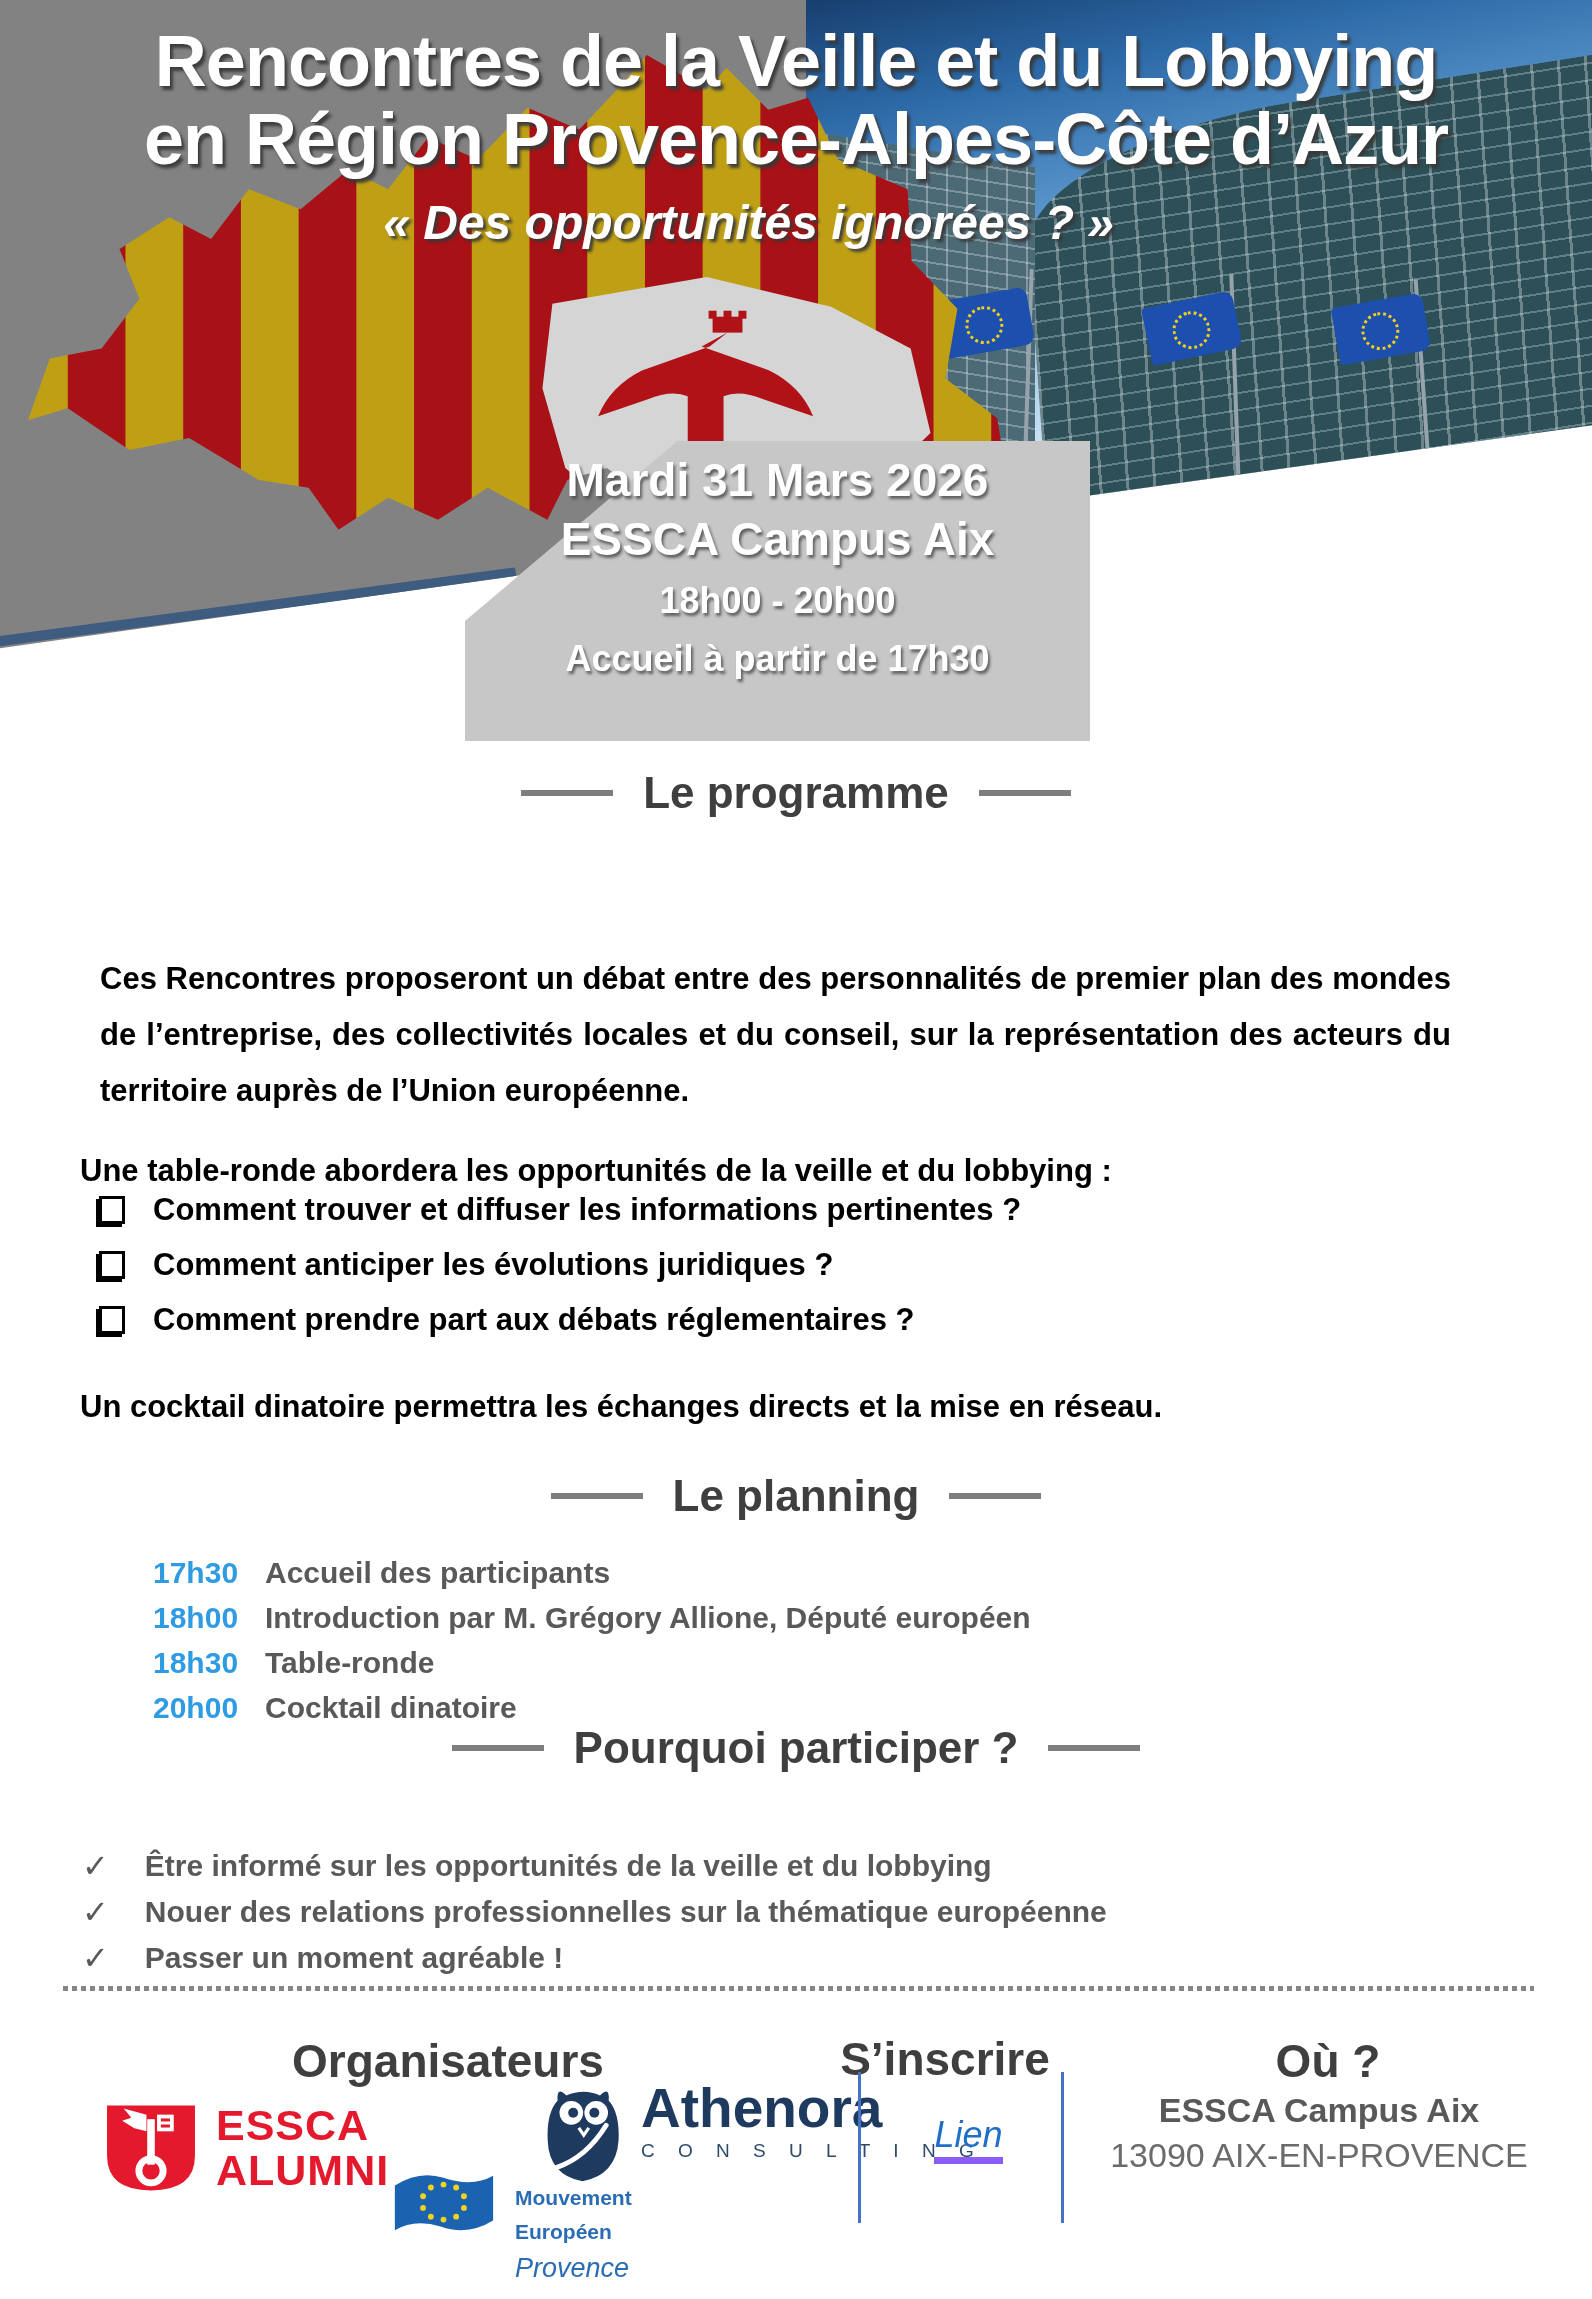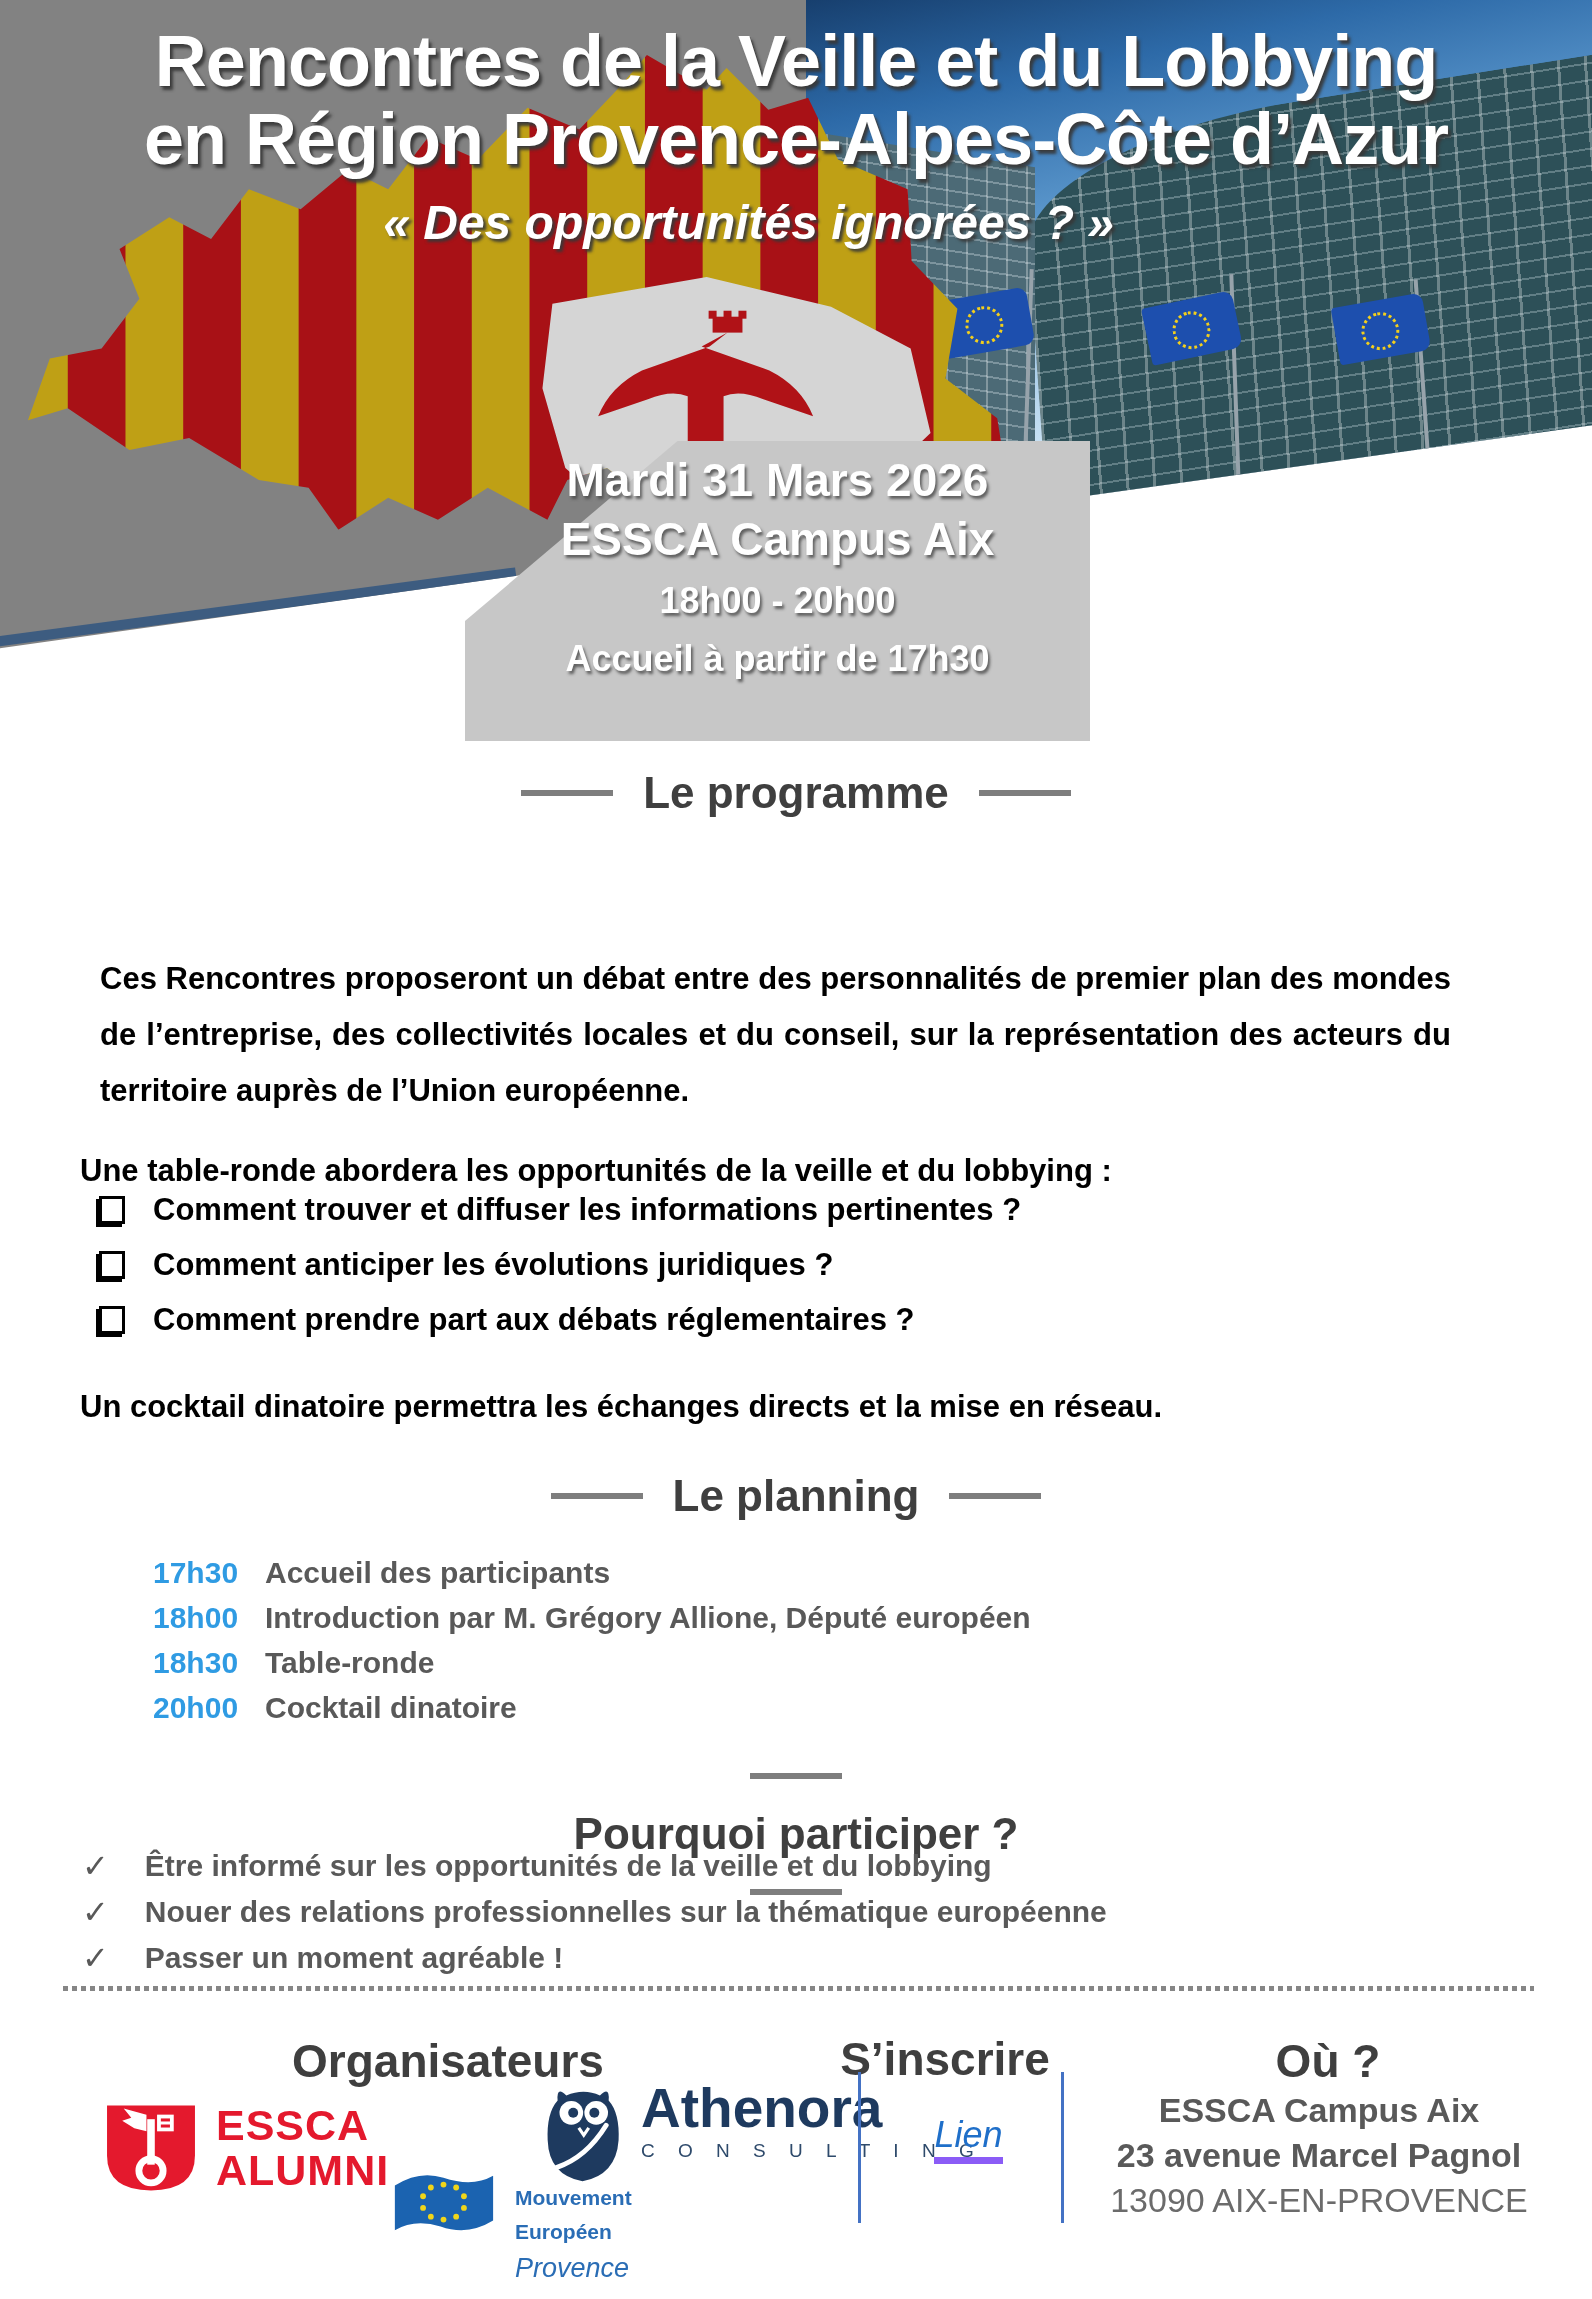--- a/index.html
+++ b/index.html
@@ -38,21 +38,21 @@
          text-shadow:2px 3px 3px rgba(78,78,78,.85);}
   .dates .d1{font-size:46px;line-height:60px;}
   .dates .d2{font-size:46px;line-height:58px;}
   .dates .d3{font-size:36px;line-height:66px;}
   .dates .d4{font-size:36px;line-height:50px;}
 
   
   .sec-head{position:absolute;left:0;width:1592px;display:flex;align-items:center;justify-content:center;
             gap:30px;color:#3f3f3f;font-weight:bold;font-size:44px;}
   .sec-head .line{width:92px;height:6px;background:#7e7e7e;}
-  #h-programme{top:768px;} #h-planning{top:1471px;} #h-pourquoi{top:1773px;flex-direction:column;}
+  #h-programme{top:768px;} #h-planning{top:1471px;} #h-pourquoi{top:1723px;}
 
   
   .intro{position:absolute;top:920px;left:100px;right:141px;font-size:31px;font-weight:bold;color:#000;
          text-align:justify;line-height:56px;}
   .tableintro{position:absolute;top:1122px;left:80px;right:119px;font-size:31px;font-weight:bold;color:#000;}
   .questions{position:absolute;top:1182px;left:95px;right:119px;}
   .q-row{display:flex;align-items:center;gap:28px;height:55px;font-size:31px;font-weight:bold;color:#000;}
   .cb{width:20px;height:22px;border:3px solid #000;box-shadow:-3px 3px 0 0 #000;flex:0 0 auto;margin-left:4px;}
   .cocktail{position:absolute;top:1358px;left:80px;right:119px;font-size:31px;font-weight:bold;color:#000;}
 
@@ -264,21 +264,20 @@
     <div class="sub">C O N S U L T I N G</div>
   </div>
 </div>
 
 <div class="vdiv" id="vdiv1"></div>
 <div class="lien"><span>Lien</span></div>
 <div class="vdiv" id="vdiv2"></div>
 
 <div class="where">
   <div class="w1">ESSCA Campus Aix</div>
-  <div class="w2">23 avenue Marcel Pagnol</div>
   <div class="w3">13090 AIX-EN-PROVENCE</div>
 </div>
 
 <div class="mouvement">
   <svg width="107" height="78" viewBox="0 0 110 78">
     <path d="M5 18 Q30 2 55 10 Q85 20 106 8 L106 54 Q80 70 52 60 Q25 52 5 64 Z" fill="#1b63b0"></path>
     <g fill="#f0d51a">
       <circle cx="55" cy="17" r="3"></circle>
         <circle cx="68" cy="20" r="3"></circle>
         <circle cx="76" cy="29" r="3"></circle>

